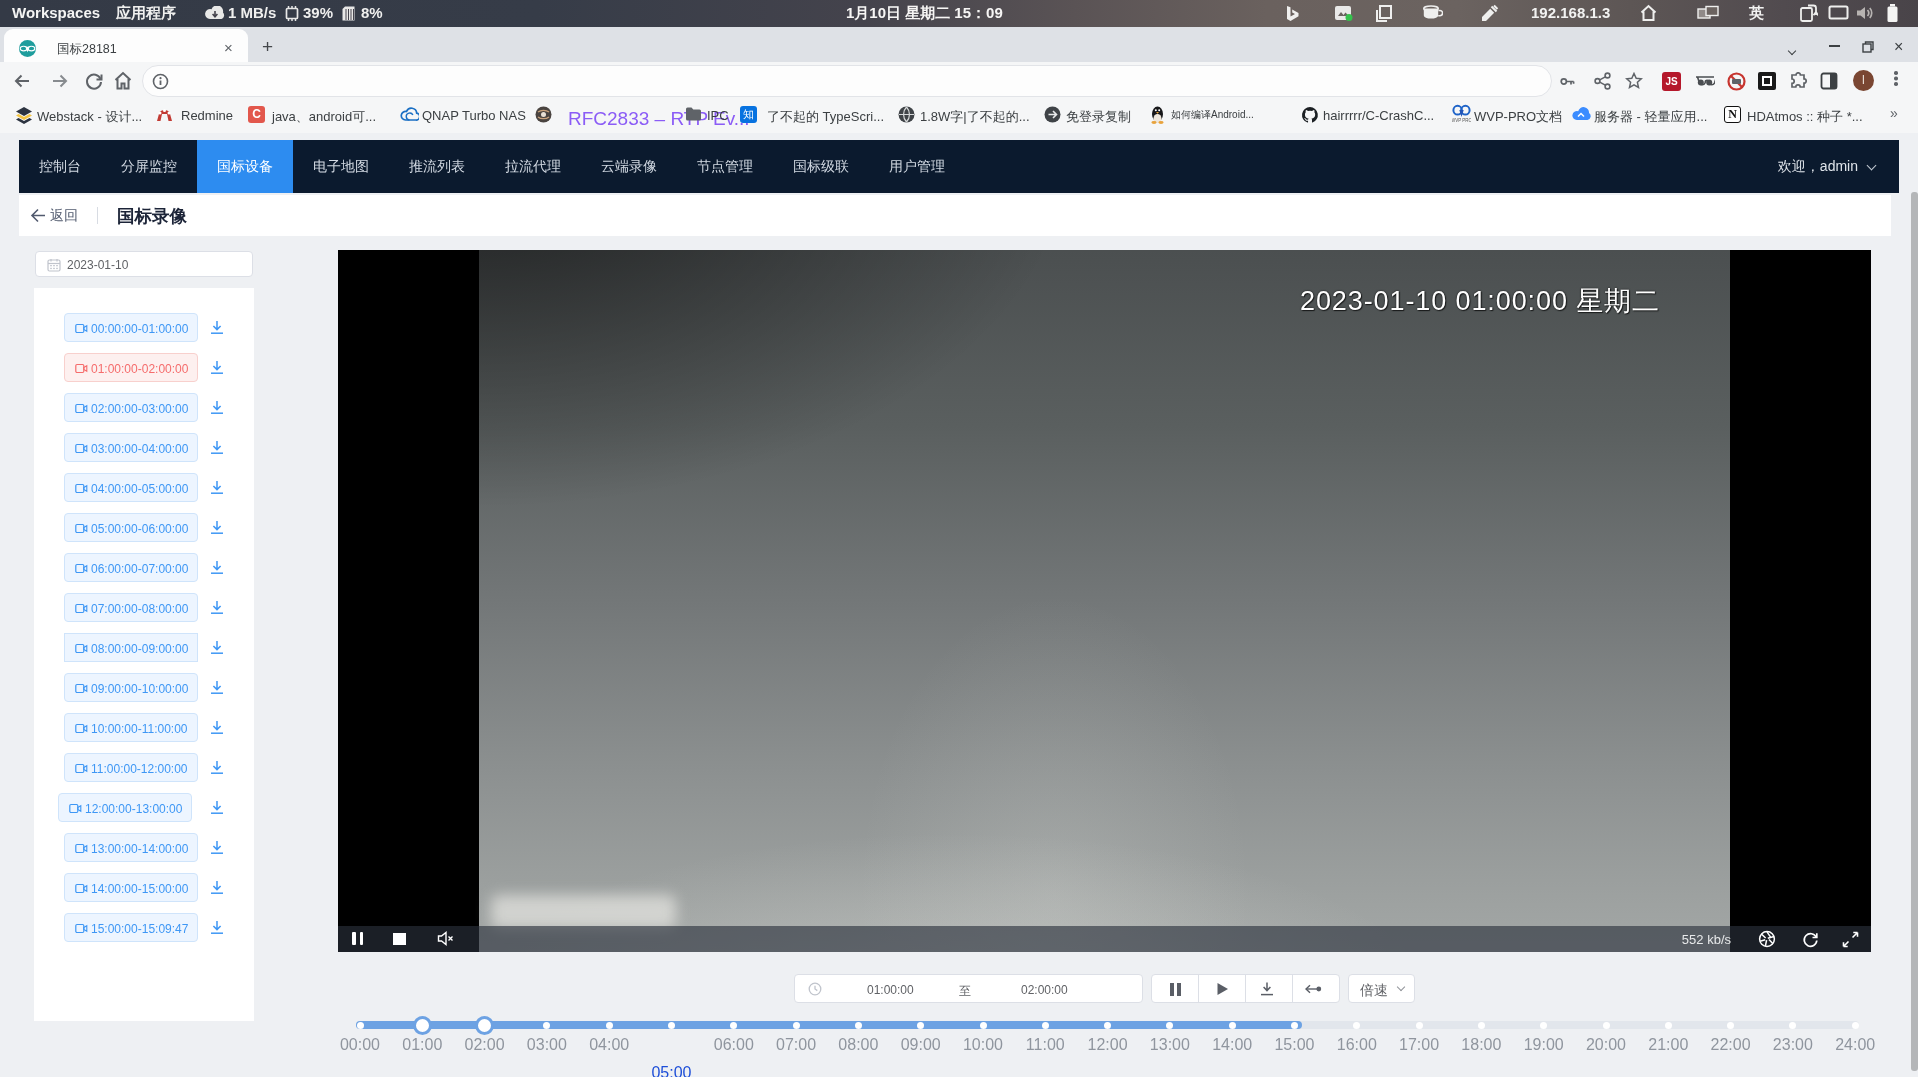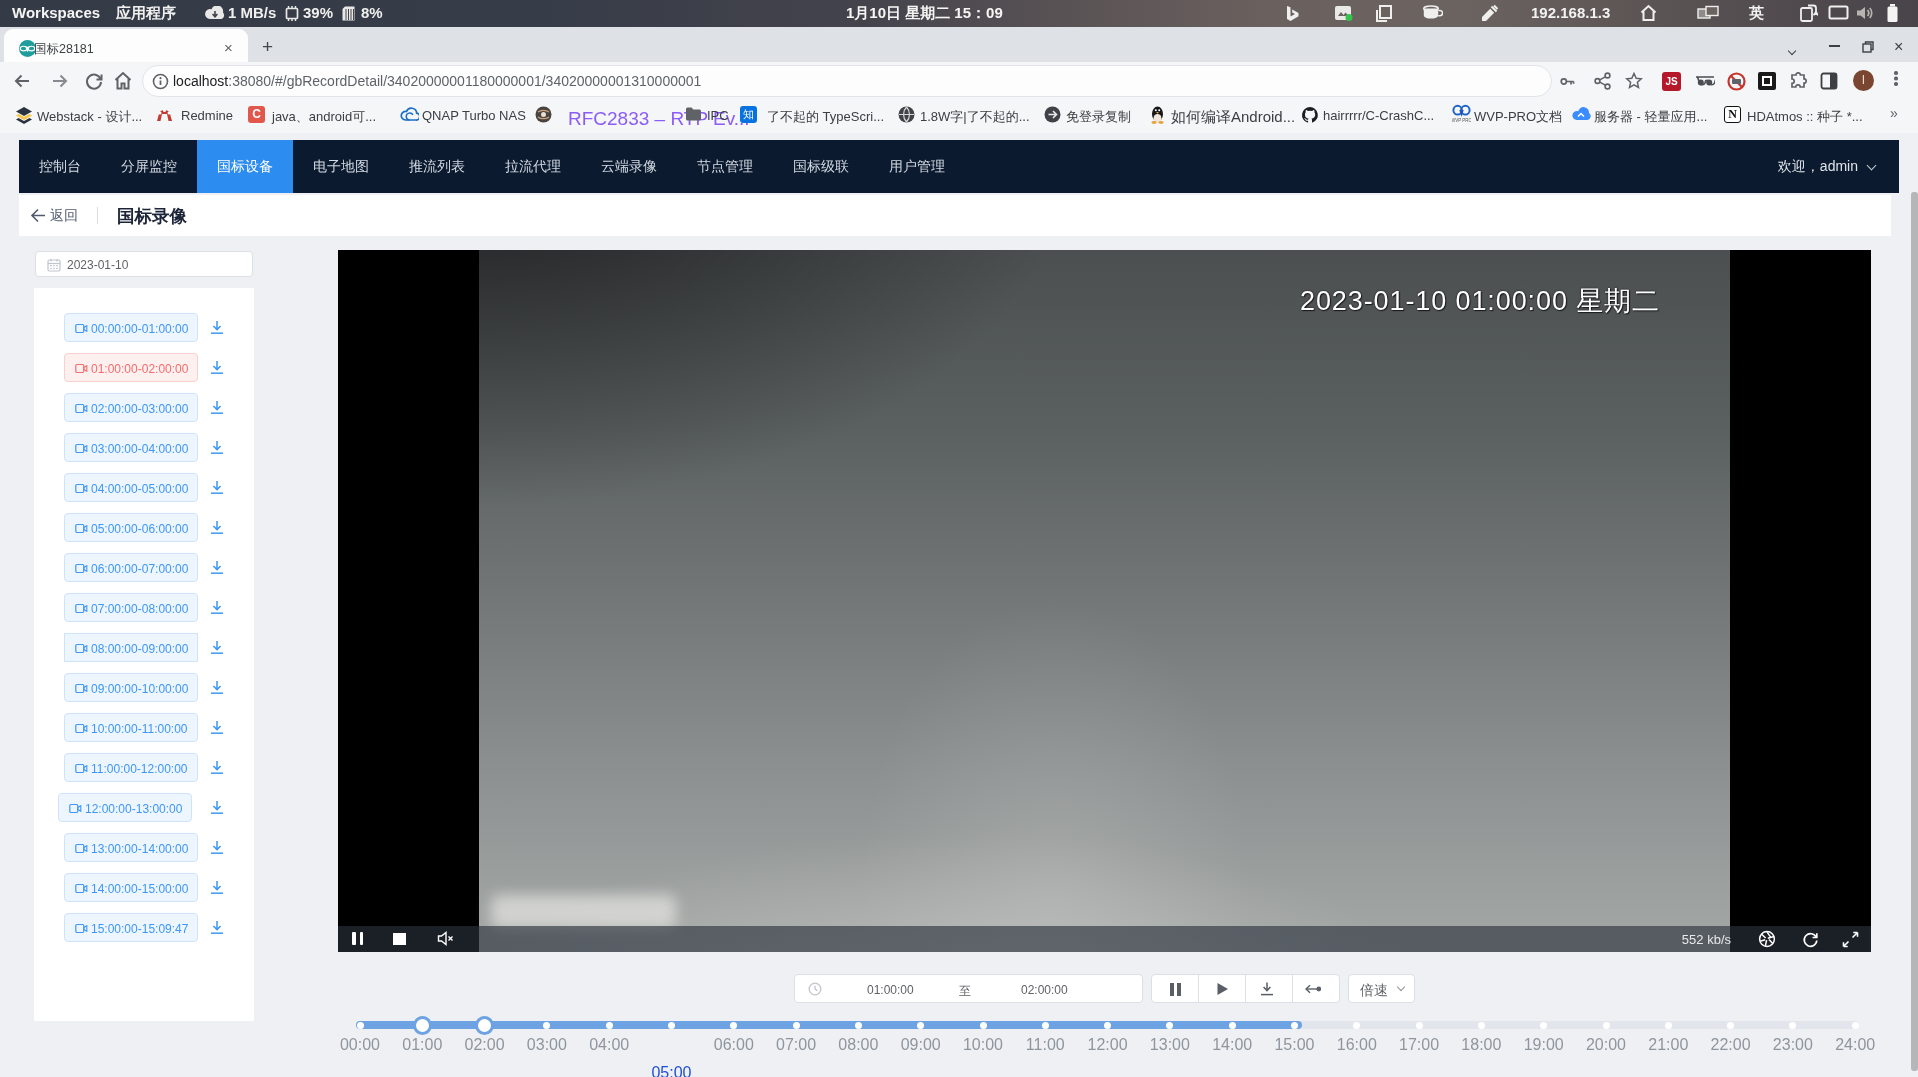--- a/index.html
+++ b/index.html
@@ -81,21 +81,21 @@
     </svg>
 </div>
 <div class="abs" style="left:0;top:27px;width:1918px;height:35px;background:#dee1e6;">
 <div class="abs" style="left:4px;top:2px;width:244px;height:33px;background:#fdfdfd;border-radius:9px 9px 0 0;"></div>
 <svg class="abs" style="left:19px;top:13px" width="17" height="17" viewBox="0 0 17 17">
       <circle cx="8.5" cy="8.5" r="8.5" fill="#1f9d9d"></circle>
       <ellipse cx="4.6" cy="8.6" rx="3.4" ry="2.3" stroke="#fff" stroke-width="1.1" fill="none"></ellipse>
       <ellipse cx="12.4" cy="8.6" rx="3.4" ry="2.3" stroke="#fff" stroke-width="1.1" fill="none"></ellipse>
       <path d="M6.3 6.8 L8.5 12.2 L10.7 6.8 Z" fill="#fff"></path>
     </svg>
-<div class="abs" style="left:34px;top:14px;color:#3c4043;font-size:12.5px;">国标28181</div>
+<div class="abs" style="left:57px;top:14px;color:#3c4043;font-size:12.5px;">国标28181</div>
 <div class="abs" style="left:224px;top:12px;color:#5f6368;font-size:15px;">×</div>
 <div class="abs" style="left:262px;top:9px;color:#44474b;font-size:19px;font-weight:400;">+</div>
 <div class="abs" style="left:1789px;top:13px;color:#3c4043;"><span class="chev" style="width:6px;height:6px;transform:rotate(45deg);border-width:1.7px;"></span></div>
 <div class="abs" style="left:1829px;top:18px;width:11px;height:2px;background:#3c4043;"></div>
 <svg class="abs" style="left:1862px;top:14px" width="12" height="12" viewBox="0 0 12 12">
       <rect x="1" y="3" width="8" height="8" fill="none" stroke="#3c4043" stroke-width="1.4"></rect>
       <path d="M3.5 3 v-2 h7.5 v7.5 h-2" fill="none" stroke="#3c4043" stroke-width="1.4"></path>
     </svg>
 <div class="abs" style="left:1894px;top:11px;color:#3c4043;font-size:16px;">×</div>
 </div>
@@ -112,21 +112,20 @@
     </svg>
 <svg class="abs" style="left:112px;top:8px" width="22" height="22" viewBox="0 0 22 22">
       <path d="M3.5 10 L11 3 l7.5 7 M5.5 9 V18.5 h4 v-5 h3 v5 h4 V9" fill="none" stroke="#5f6368" stroke-width="2"></path>
     </svg>
 <div class="abs" style="left:142px;top:3px;width:1410px;height:32px;background:#fdfdfd;border:1px solid #e2e4e8;border-radius:16px;"></div>
 <svg class="abs" style="left:152px;top:11px" width="17" height="17" viewBox="0 0 17 17">
       <circle cx="8.5" cy="8.5" r="7" fill="none" stroke="#5f6368" stroke-width="1.6"></circle>
       <path d="M8.5 7.5 v4.5" stroke="#5f6368" stroke-width="1.8"></path>
       <circle cx="8.5" cy="5.2" r="1.1" fill="#5f6368"></circle>
     </svg>
-<div class="abs" style="left:173px;top:11px;font-size:14px;color:#202124;">localhost<span style="color:#5f6368">:38080/#/gbRecordDetail/34020000001180000001/34020000001310000001</span></div>
 <svg class="abs" style="left:1559px;top:11px" width="17" height="17" viewBox="0 0 17 17">
       <circle cx="4.8" cy="8.5" r="2.6" fill="none" stroke="#5f6368" stroke-width="1.7"></circle>
       <path d="M7.4 8.5 h7.2 M12 8.5 v3 M14.6 8.5 v2.2" stroke="#5f6368" stroke-width="1.7"></path>
     </svg>
 <svg class="abs" style="left:1594px;top:10px" width="17" height="18" viewBox="0 0 17 18">
       <circle cx="13.5" cy="3.5" r="2.4" fill="none" stroke="#5f6368" stroke-width="1.6"></circle>
       <circle cx="13.5" cy="14.5" r="2.4" fill="none" stroke="#5f6368" stroke-width="1.6"></circle>
       <circle cx="3.5" cy="9" r="2.4" fill="none" stroke="#5f6368" stroke-width="1.6"></circle>
       <path d="M5.7 7.9 l5.6-3 M5.7 10.1 l5.6 3" stroke="#5f6368" stroke-width="1.6"></path>
     </svg>
@@ -204,21 +203,21 @@
     <div class="abs" style="left:1066px;top:8px;font-size:13px;color:#3c4043;">免登录复制</div>
     <svg class="abs" style="left:1149px;top:5px" width="17" height="19" viewBox="0 0 17 19">
       <ellipse cx="8.5" cy="9" rx="5.5" ry="7.5" fill="#18181a"></ellipse>
       <ellipse cx="8.5" cy="13.5" rx="4" ry="4.5" fill="#efe7dc"></ellipse>
       <circle cx="6.8" cy="5.2" r="1" fill="#fff"></circle>
       <circle cx="10.2" cy="5.2" r="1" fill="#fff"></circle>
       <path d="M7 7 h3 l-1.5 1.8 Z" fill="#e8a33d"></path>
       <ellipse cx="5" cy="17.5" rx="2.6" ry="1.4" fill="#e8a33d"></ellipse>
       <ellipse cx="12" cy="17.5" rx="2.6" ry="1.4" fill="#e8a33d"></ellipse>
     </svg>
-    <div class="abs" style="left:1171px;top:8px;font-size:15px;color:#3c4043;">如何编译Android...</div>
+    <div class="abs" style="left:1171px;top:8px;font-size:10px;color:#3c4043;">如何编译Android...</div>
     <svg class="abs" style="left:1301px;top:6px" width="18" height="18" viewBox="0 0 18 18">
       <path d="M9 1 a8 8 0 0 0-2.5 15.6 c.4.1.55-.17.55-.38 v-1.5 c-2.2.5-2.7-1-2.7-1 a2.1 2.1 0 0 0-.9-1.2 c-.73-.5.06-.5.06-.5 a1.7 1.7 0 0 1 1.25.84 a1.74 1.74 0 0 0 2.4.68 a1.7 1.7 0 0 1 .5-1.1 c-1.8-.2-3.7-.9-3.7-4 a3.1 3.1 0 0 1 .8-2.2 a2.9 2.9 0 0 1 .1-2.1 s.67-.2 2.2.8 a7.6 7.6 0 0 1 4 0 c1.5-1 2.2-.8 2.2-.8 a2.9 2.9 0 0 1 .1 2.1 a3.1 3.1 0 0 1 .8 2.2 c0 3.1-1.9 3.8-3.7 4 a1.9 1.9 0 0 1 .55 1.5 v2.2 c0 .2.15.5.55.38 A8 8 0 0 0 9 1 Z" fill="#1b1f23"></path>
     </svg>
     <div class="abs" style="left:1323px;top:8px;font-size:13px;color:#3c4043;">hairrrrr/C-CrashC...</div>
     <svg class="abs" style="left:1452px;top:4px" width="19" height="19" viewBox="0 0 19 19">
       <ellipse cx="5.6" cy="6.2" rx="4.2" ry="4.4" fill="none" stroke="#1e63c8" stroke-width="2"></ellipse>
       <ellipse cx="13.4" cy="6.2" rx="4.2" ry="4.4" fill="none" stroke="#1e63c8" stroke-width="2"></ellipse>
       <path d="M7.3 6 L9.5 13 L11.7 6 Z" fill="#2355b8"></path>
       <text x="9.5" y="18" font-size="4.5" fill="#555" text-anchor="middle">WVP PRO</text>
     </svg>

